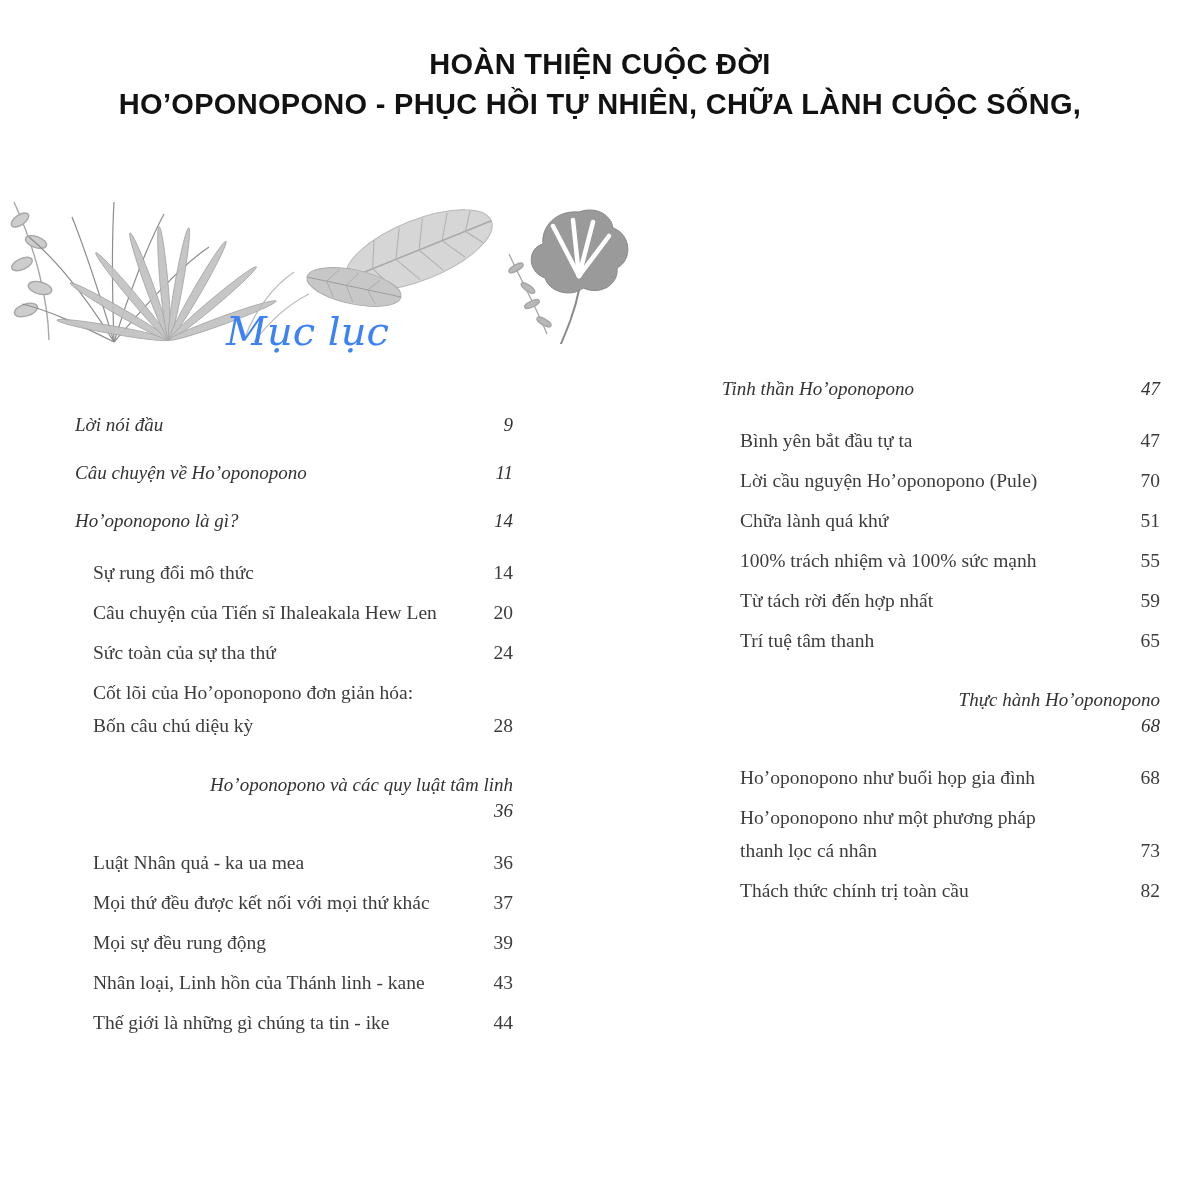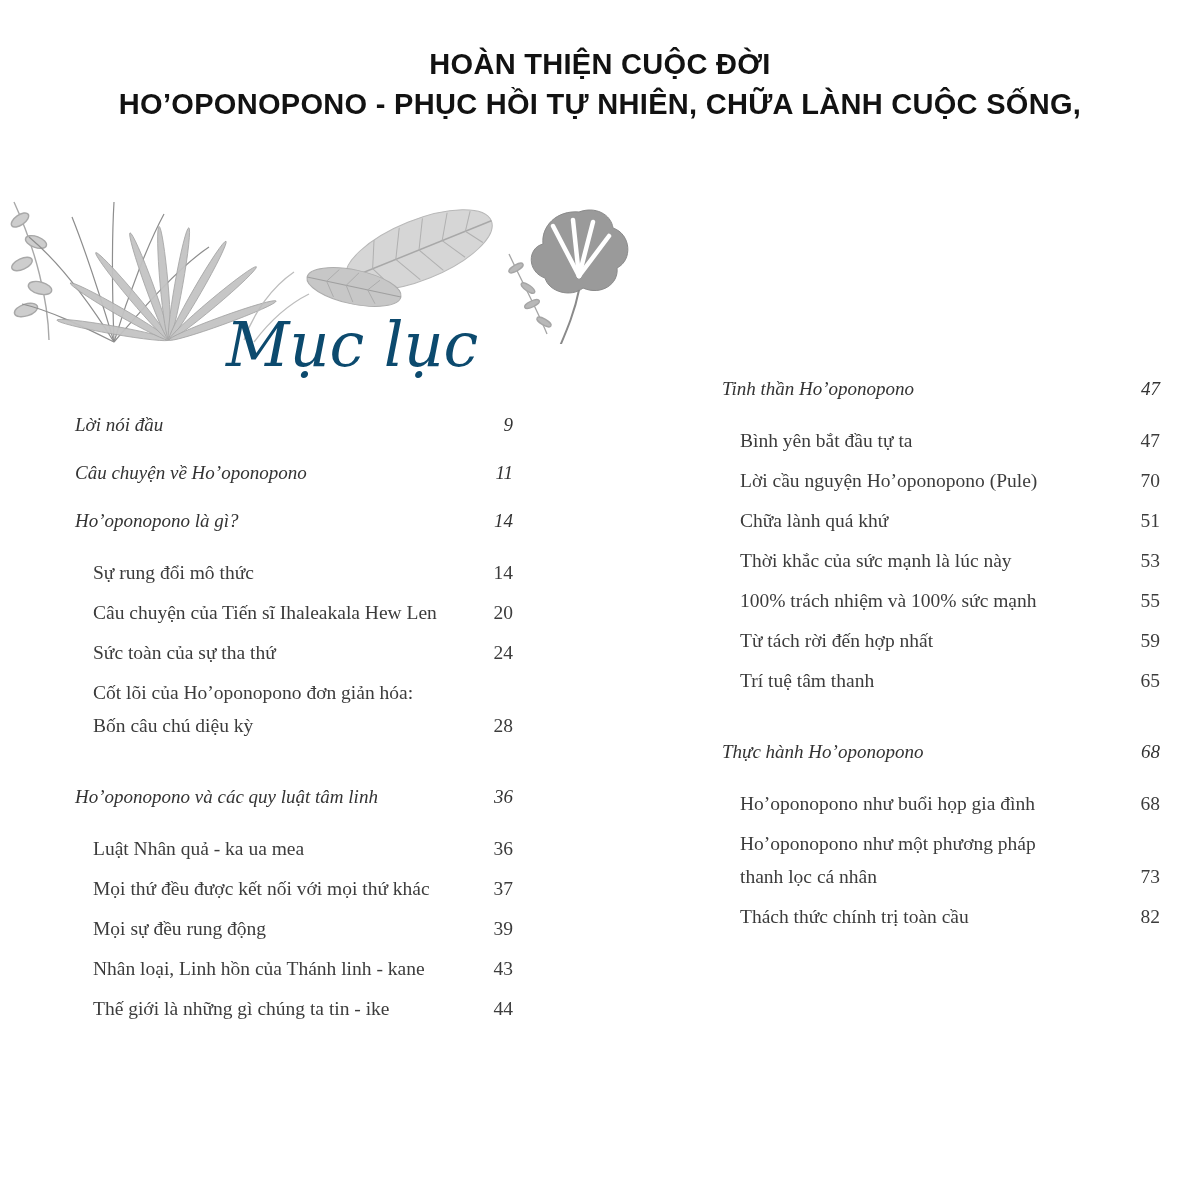--- a/index.html
+++ b/index.html
@@ -17,40 +17,40 @@
     font-family:"Liberation Sans", sans-serif;
     font-weight:700; font-size:29px; line-height:1.38;
     color:#121212; letter-spacing:0.3px;
   }
   .decoration {
     position:absolute; top:192px; left:4px; width:660px; height:152px;
   }
   .toc-heading {
     position:absolute; left:226px; top:308px;
     font-family:"DejaVu Serif", serif; font-style:italic;
-    font-size:62px; color:#0c4a6e;
+    font-size:40px; color:#3b82f6;
   }
   .toc-column { position:absolute; width:438px; }
   .toc-column.left  { left:75px;  top:412px; }
   .toc-column.right { left:722px; top:376px; }
   .toc-row {
     display:flex; justify-content:space-between; align-items:flex-end;
   }
   .toc-row.section {
     font-family:Liberation Serif, serif; font-style:italic;
     font-size:19px; line-height:26px; margin-bottom:22px; color:#333333;
   }
   .toc-row.item {
     font-family:"Liberation Serif", serif;
     font-size:19.5px; line-height:33px; margin-bottom:7px;
   }
   .toc-row.item .entry-label { padding-left:18px; }
   .entry-label { flex:1 1 auto; }
   .entry-page  { flex:none; margin-left:10px; }
-  .toc-row.gap-before { margin-top:42px; }
+  .toc-row.gap-before { margin-top:30px;flex-direction:column; }
 </style>
 </head>
 <body>
 
 <div class="page-title">
   <div>HOÀN THIỆN CUỘC ĐỜI</div>
   <div>HO’OPONOPONO - PHỤC HỒI TỰ NHIÊN, CHỮA LÀNH CUỘC SỐNG,</div>
 </div>
 
 <div class="decoration">
@@ -209,24 +209,20 @@
     </div>
     <div class="toc-row item">
       <div class="entry-label">Lời cầu nguyện Ho’oponopono (Pule)</div>
       <div class="entry-page">70</div>
     </div>
     <div class="toc-row item">
       <div class="entry-label">Chữa lành quá khứ</div>
       <div class="entry-page">51</div>
     </div>
     <div class="toc-row item">
-      <div class="entry-label">Thời khắc của sức mạnh là lúc này</div>
-      <div class="entry-page">53</div>
-    </div>
-    <div class="toc-row item">
       <div class="entry-label">100% trách nhiệm và 100% sức mạnh</div>
       <div class="entry-page">55</div>
     </div>
     <div class="toc-row item">
       <div class="entry-label">Từ tách rời đến hợp nhất</div>
       <div class="entry-page">59</div>
     </div>
     <div class="toc-row item">
       <div class="entry-label">Trí tuệ tâm thanh</div>
       <div class="entry-page">65</div>

